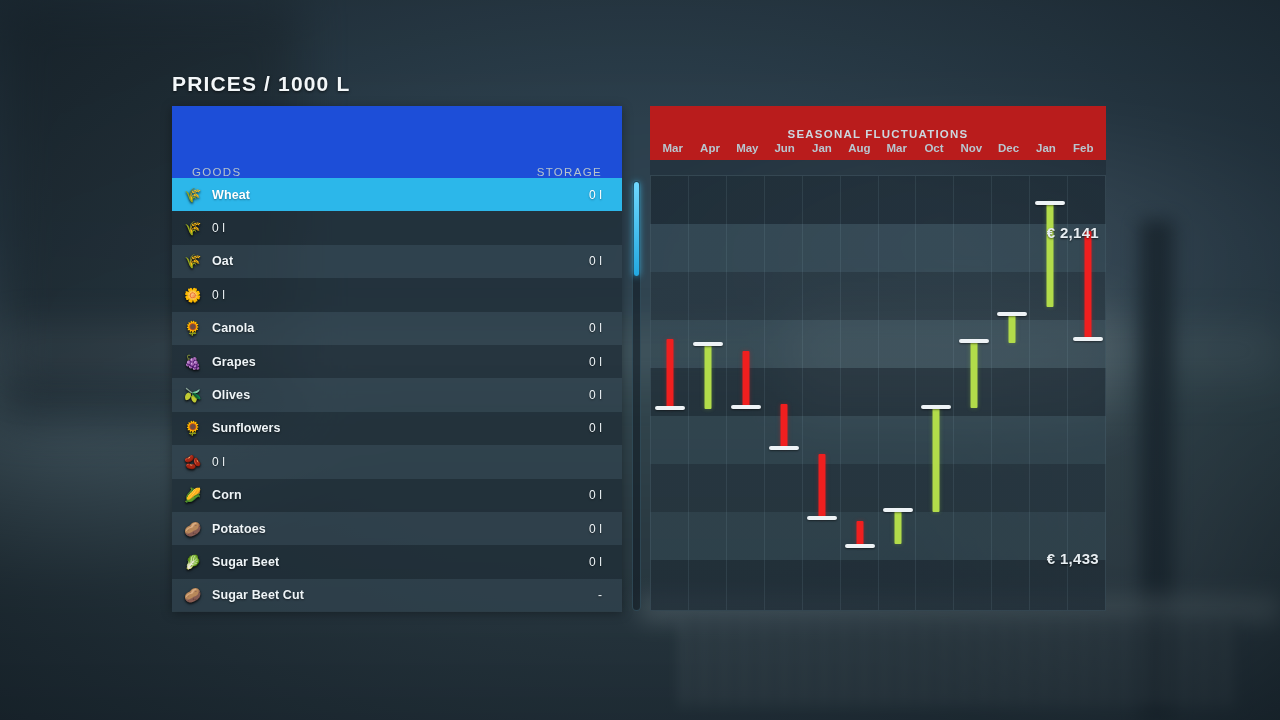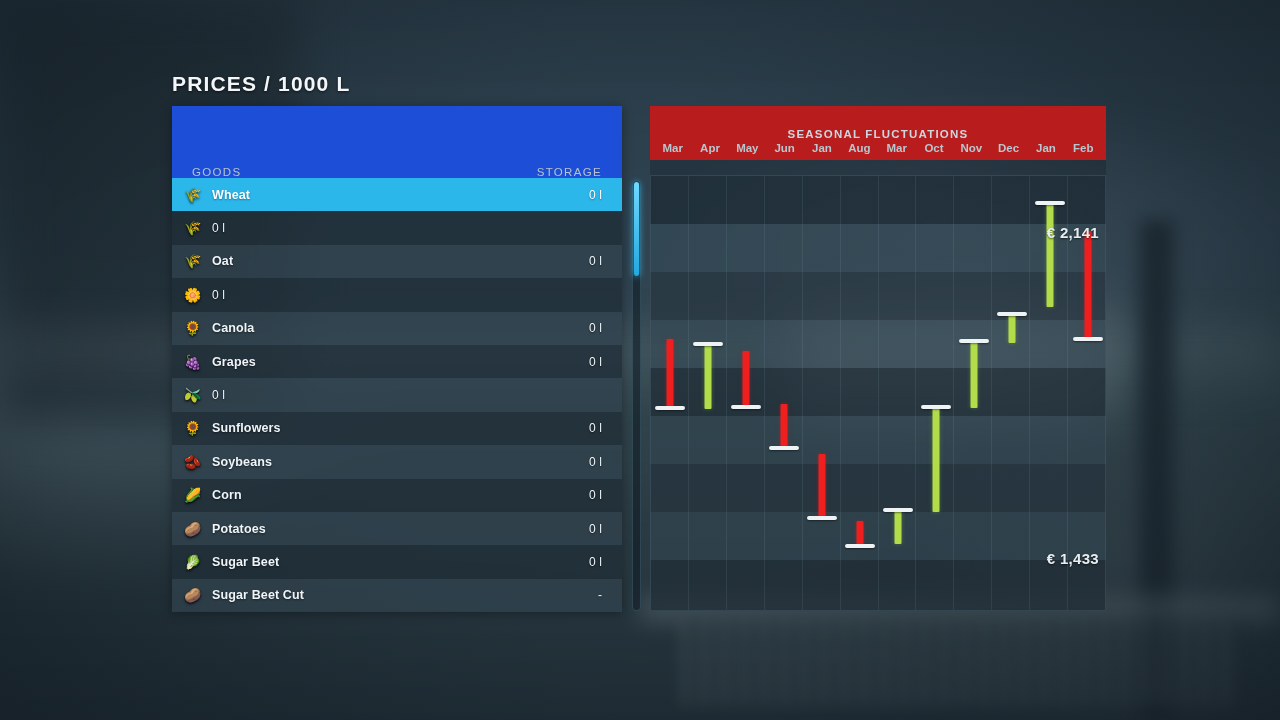--- a/index.html
+++ b/index.html
@@ -196,30 +196,30 @@
         <span class="nm">Canola</span>
         <span class="st">0 l</span>
       </div>
       <div class="row even">
         <span class="ic">🍇</span>
         <span class="nm">Grapes</span>
         <span class="st">0 l</span>
       </div>
       <div class="row odd">
         <span class="ic">🫒</span>
+        <span class="nm">Olives</span>
         <span class="st">0 l</span>
       </div>
       <div class="row even">
         <span class="ic">🌻</span>
         <span class="nm">Sunflowers</span>
         <span class="st">0 l</span>
       </div>
       <div class="row odd">
         <span class="ic">🫘</span>
-        <span class="nm">Soybeans</span>
         <span class="st">0 l</span>
       </div>
       <div class="row even">
         <span class="ic">🌽</span>
         <span class="nm">Corn</span>
         <span class="st">0 l</span>
       </div>
       <div class="row odd">
         <span class="ic">🥔</span>
         <span class="nm">Potatoes</span>

